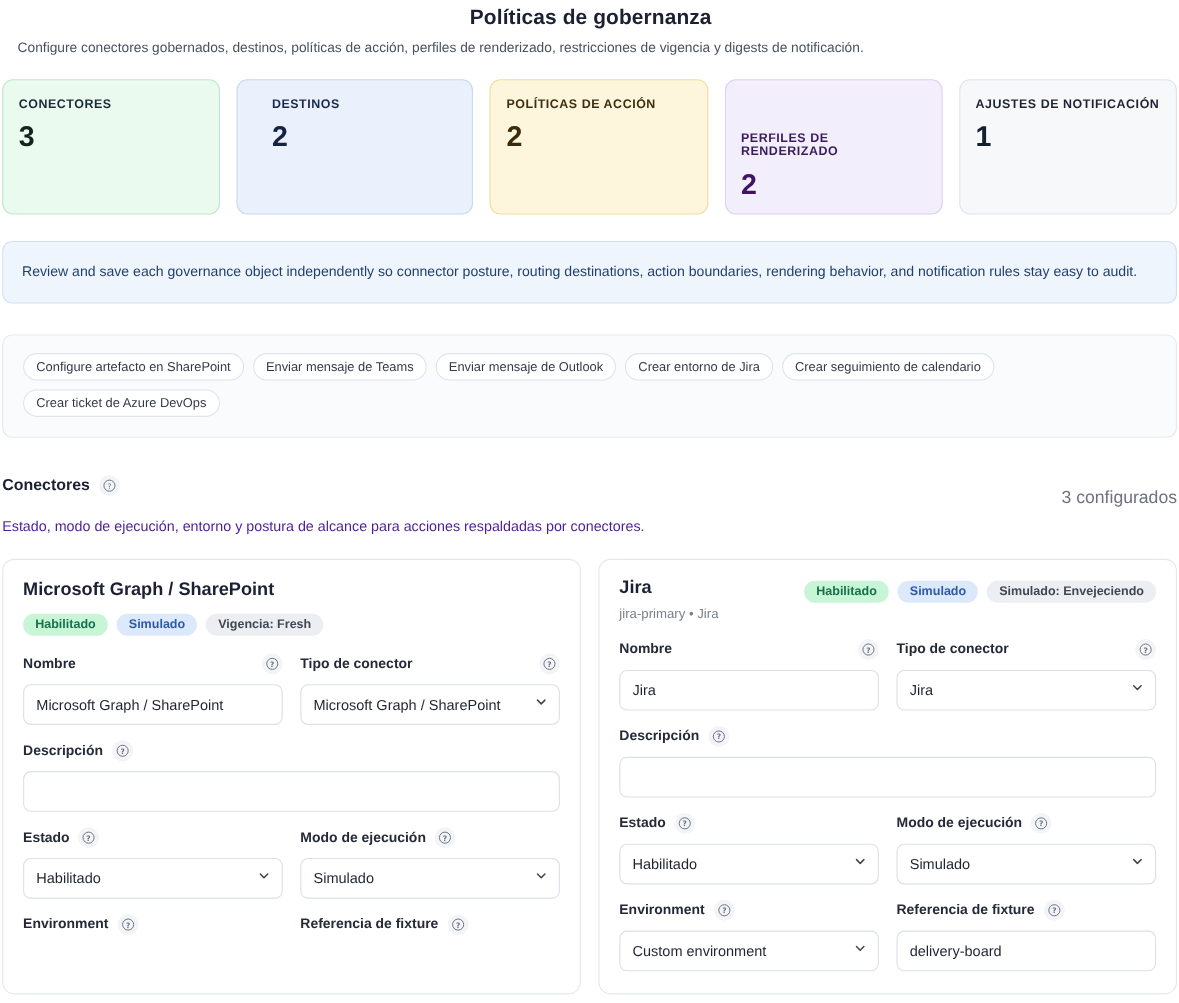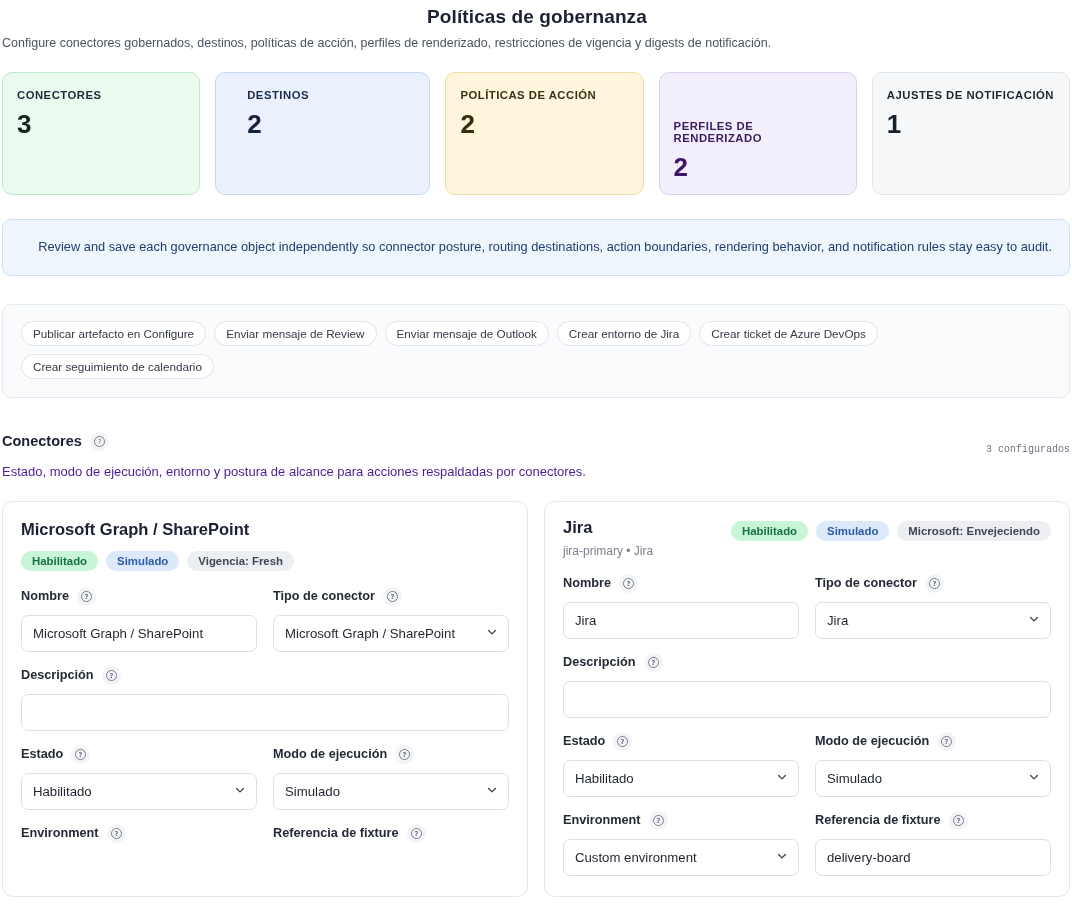--- a/index.html
+++ b/index.html
@@ -18,21 +18,21 @@
     font-size: 19px;
     font-weight: 700;
     color: #1b2033;
     margin: 6px 0 0 2px;
     letter-spacing: .1px;
     text-align: center;
   }
   .page-subtitle {
     font-size: 12.5px;
     color: #4b5260;
-    margin: 8px 0 0 2px;
+    margin: 8px 0 0 16px;
   }
 
   
   .stats {
     display: flex;
     gap: 15px;
     margin: 22px 2px 0 2px;
   }
   .stat-card {
     flex: 1 1 0;
@@ -57,21 +57,20 @@
   
   .banner {
     margin: 24px 2px 0 2px;
     background: #eff5fd;
     border: 1px solid #cfe0f5;
     border-radius: 9px;
     padding: 17px 17px 18px 17px;
     font-size: 12.8px;
     line-height: 1.55;
     color: #21406e;
-    text-align: right;
   }
 
   
   .actions-panel {
     margin: 28px 2px 0 2px;
     background: #fafbfc;
     border: 1px solid #e6e9ef;
     border-radius: 9px;
     padding: 16px 18px 18px 18px;
   }
@@ -96,21 +95,21 @@
 
   
   .section-head {
     margin: 34px 2px 0 2px;
     display: flex;
     align-items: flex-start;
     justify-content: space-between;
   }
   .section-head-left { display: flex; align-items: center; gap: 8px; }
   .section-title { font-size: 14.5px; font-weight: 700; color: #1b2033; }
-  .section-count { font-size: 10px; color: #6b7280; padding-top: 12px; font-family: Liberation Mono, monospace; }
+  .section-count { font-size: 16px; color: #6b7280; padding-top: 12px; }
   .section-desc { font-size: 13px; color: #4c1d95; margin: 9px 0 0 2px; }
 
   
   .help {
     width: 19px; height: 19px;
     border-radius: 50%;
     background: #f3f4f7;
     display: inline-flex;
     align-items: center; justify-content: center;
     flex: 0 0 auto;
@@ -162,21 +161,21 @@
     row-gap: 0;
     margin-top: 16px;
   }
   .field { min-width: 0; }
   .field.full { grid-column: 1 / -1; }
   .field-label {
     display: flex; align-items: center; gap: 8px;
     font-size: 12.7px; font-weight: 600; color: #242a36;
     margin: 14px 0 9px 0;
   }
-  .field-label.first { margin-top: 0; }
+  .field-label.first { margin-top: 0; justify-content: space-between; }
   .control {
     width: 100%;
     height: 37px;
     border: 1px solid #dcdfe6;
     border-radius: 7px;
     background: #ffffff;
     font-size: 13.2px;
     font-family: "Liberation Sans", sans-serif;
     color: #1f2430;
     padding: 0 11px;
@@ -226,26 +225,26 @@
     <div class="stat-card" style="background: rgb(246, 248, 250); border-color: rgb(224, 228, 234);">
       <div class="stat-label" style="color: rgb(31, 36, 48);">AJUSTES DE NOTIFICACIÓN</div>
       <div class="stat-value" style="color: rgb(22, 32, 44);">1</div>
     </div>
   </div>
 
   <div class="banner">Review and save each governance object independently so connector posture, routing destinations, action boundaries, rendering behavior, and notification rules stay easy to audit.</div>
 
   <div class="actions-panel">
     <div class="chips">
-      <span class="chip">Publicar artefacto en Configure</span>
-      <span class="chip">Enviar mensaje de Review</span>
+      <span class="chip">Configure artefacto en SharePoint</span>
+      <span class="chip">Enviar mensaje de Teams</span>
       <span class="chip">Enviar mensaje de Outlook</span>
       <span class="chip">Crear entorno de Jira</span>
+      <span class="chip">Crear seguimiento de calendario</span>
       <span class="chip">Crear ticket de Azure DevOps</span>
-      <span class="chip">Crear seguimiento de calendario</span>
     </div>
   </div>
 
   <div class="section-head">
     <div class="section-head-left">
       <span class="section-title">Conectores</span>
       <span class="help">
         <svg width="13" height="13" viewBox="0 0 16 16">
             <circle cx="8" cy="8" r="6.2" fill="none" stroke="#6b7280" stroke-width="1.1"></circle>
             <text x="8" y="11.4" font-size="8.4" text-anchor="middle" fill="#6b7280" font-family="DejaVu Sans, sans-serif">?</text>
@@ -387,21 +386,21 @@
 
     <div class="conn-card wide-head">
       <div class="conn-head-row">
         <div>
           <div class="conn-title">Jira</div>
           <div class="conn-sub">jira-primary • Jira</div>
         </div>
         <div class="badges inline">
           <span class="badge badge-enabled">Habilitado</span>
           <span class="badge badge-sim">Simulado</span>
-          <span class="badge badge-vig">Microsoft: Envejeciendo</span>
+          <span class="badge badge-vig">Simulado: Envejeciendo</span>
         </div>
       </div>
 
       <div class="grid2">
         <div class="field">
           <div class="field-label first">
             <span>Nombre</span>
             <span class="help">
               <svg width="13" height="13" viewBox="0 0 16 16">
                   <circle cx="8" cy="8" r="6.2" fill="none" stroke="#6b7280" stroke-width="1.1"></circle>

